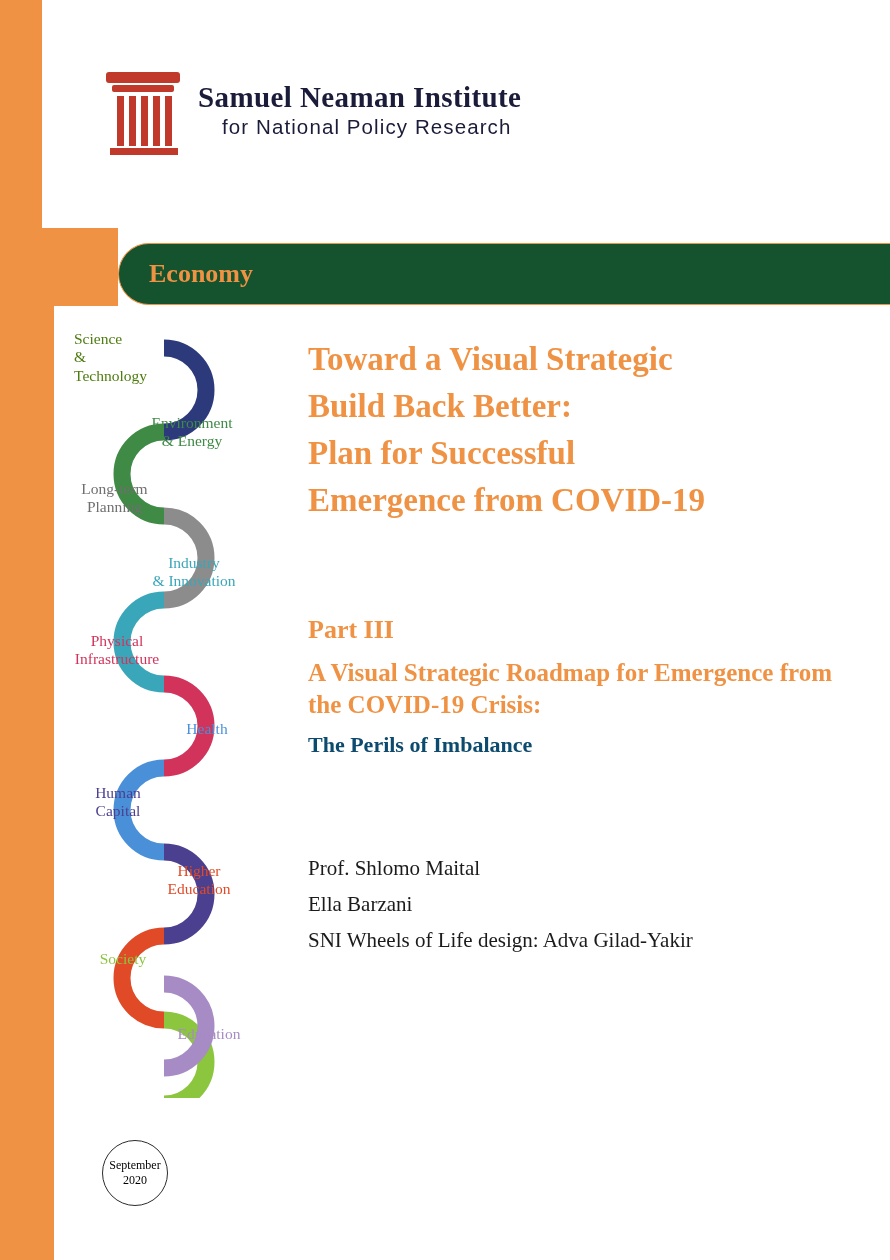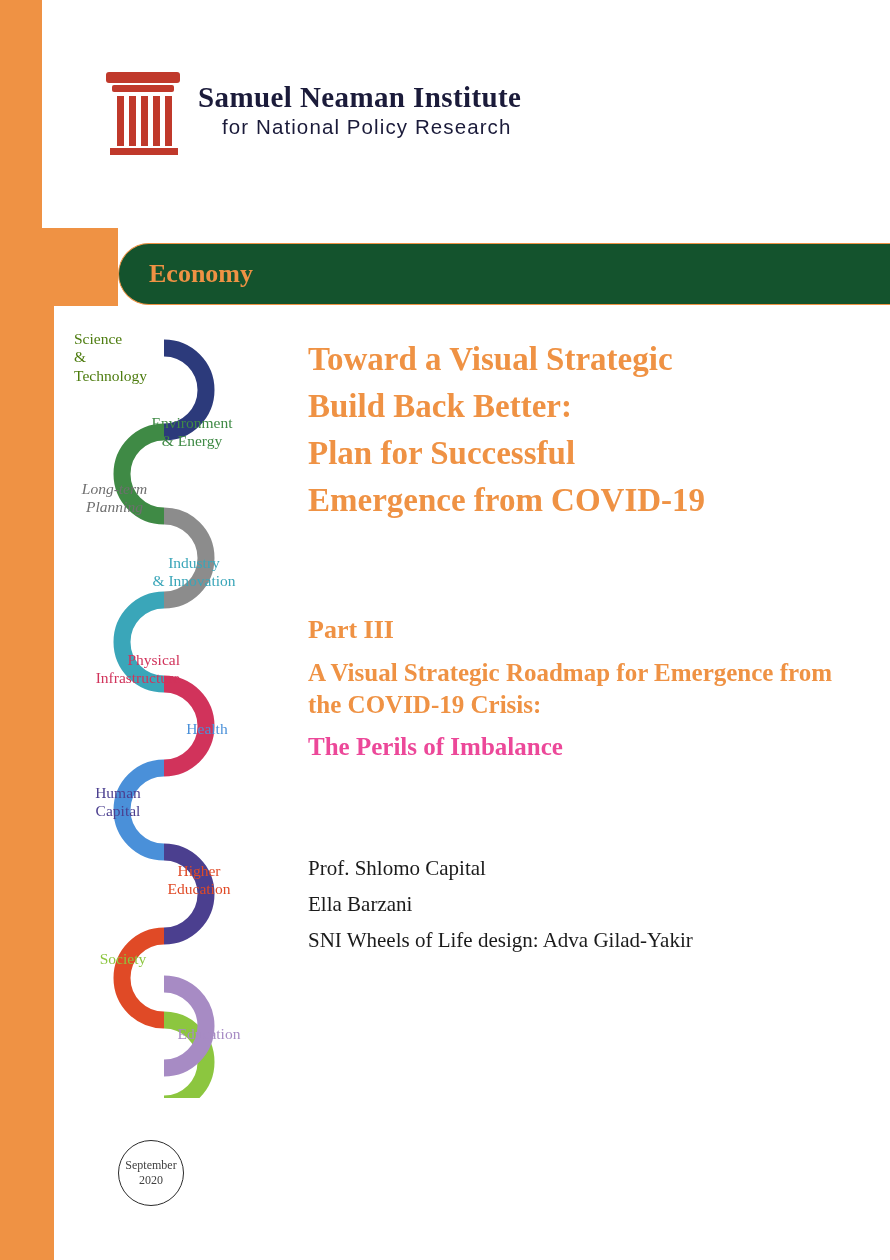--- a/index.html
+++ b/index.html
@@ -158,53 +158,53 @@
   .part-title {
     font-family: "Liberation Serif", serif;
     font-weight: bold;
     font-size: 25px;
     color: #ef9244;
     line-height: 1.28;
   }
   .part-subtitle {
     font-family: "Liberation Serif", serif;
     font-weight: bold;
-    font-size: 25px;
-    color: #ec4899;
+    font-size: 22px;
+    color: #0c4a6e;
     line-height: 1.28;
     margin-top: 10px;
   }
 
   .authors {
     position: absolute;
     left: 308px;
     top: 850px;
     width: 560px;
     font-family: "Liberation Serif", serif;
     font-size: 21px;
     color: #1b1b1b;
     line-height: 1.72;
   }
 
   
   .seal {
     position: absolute;
-    left: 118px;
+    left: 102px;
     top: 1140px;
     width: 64px;
     height: 64px;
     border: 1.2px solid #2b2b2b;
     border-radius: 50%;
     display: flex;
     flex-direction: column;
     align-items: center;
     justify-content: center;
     font-family: "Liberation Serif", serif;
     font-size: 12px;
-    color: #404040;
+    color: #000000;
     line-height: 1.25;
     text-align: center;
   }
 </style>
 </head>
 <body>
 
 <div class="left-band"></div>
 <div class="left-band-lower"></div>
 <div class="white-panel"></div>
@@ -245,25 +245,25 @@
       <path d="M110,618 a42,42 0 0 0 0,84" stroke="#e04a26"></path>
       <path d="M110,702 a42,42 0 0 1 0,84" stroke="#8cc63f"></path>
       <path d="M110,786 a42,42 0 0 0 0,-84" stroke="#a78bc4" transform="translate(0,-36)"></path>
     </g>
   </svg>
 
   <div class="wheel-item" style="left:20px; top:12px; width:86px; text-align:left; color:#4d7c0f;">Science
 &amp; Technology</div>
   <div class="wheel-item" style="left:78px; top:88px; width:120px; text-align:center; color:#3f8a45;margin-top:8px;">Environment
 &amp; Energy</div>
-  <div class="wheel-item" style="left:8px; top:162px; width:105px; text-align:center; color:#6f6f6f;font-style:italic;">Long-term
+  <div class="wheel-item" style="left:8px; top:162px; width:105px; text-align:center; color:#6f6f6f;">Long-term
 Planning</div>
   <div class="wheel-item" style="left:80px; top:236px; width:120px; text-align:center; color:#3aa6b9;">Industry
 &amp; Innovation</div>
-  <div class="wheel-item" style="left:0px; top:314px; width:126px; text-align:right; color:#d1335b;margin-top:19px;">Physical
+  <div class="wheel-item" style="left:0px; top:314px; width:126px; text-align:center; color:#d1335b;">Physical
 Infrastructure</div>
   <div class="wheel-item" style="left:108px; top:402px; width:90px; text-align:center; color:#4a90d9;">Health</div>
   <div class="wheel-item" style="left:18px; top:466px; width:92px; text-align:center; color:#4b3f8f;">Human
 Capital</div>
   <div class="wheel-item" style="left:90px; top:544px; width:110px; text-align:center; color:#e04a26;">Higher
 Education</div>
   <div class="wheel-item" style="left:26px; top:632px; width:86px; text-align:center; color:#8cc63f;">Society</div>
   <div class="wheel-item" style="left:100px; top:707px; width:110px; text-align:center; color:#a78bc4;">Education</div>
 </div>
 
@@ -276,21 +276,21 @@
   </div>
 </div>
 
 <div class="part-block">
   <div class="part-label">Part III</div>
   <div class="part-title">A Visual Strategic Roadmap for Emergence from the COVID-19 Crisis:</div>
   <div class="part-subtitle">The Perils of Imbalance</div>
 </div>
 
 <div class="authors">
-  <div>Prof. Shlomo Capital</div>
+  <div>Prof. Shlomo Maital</div>
   <div>Ella Barzani</div>
   <div>SNI Wheels of Life design: Adva Gilad-Yakir</div>
 </div>
 
 <div class="seal">
   <div>September</div>
   <div>2020</div>
 </div>
 
 </body></html>

